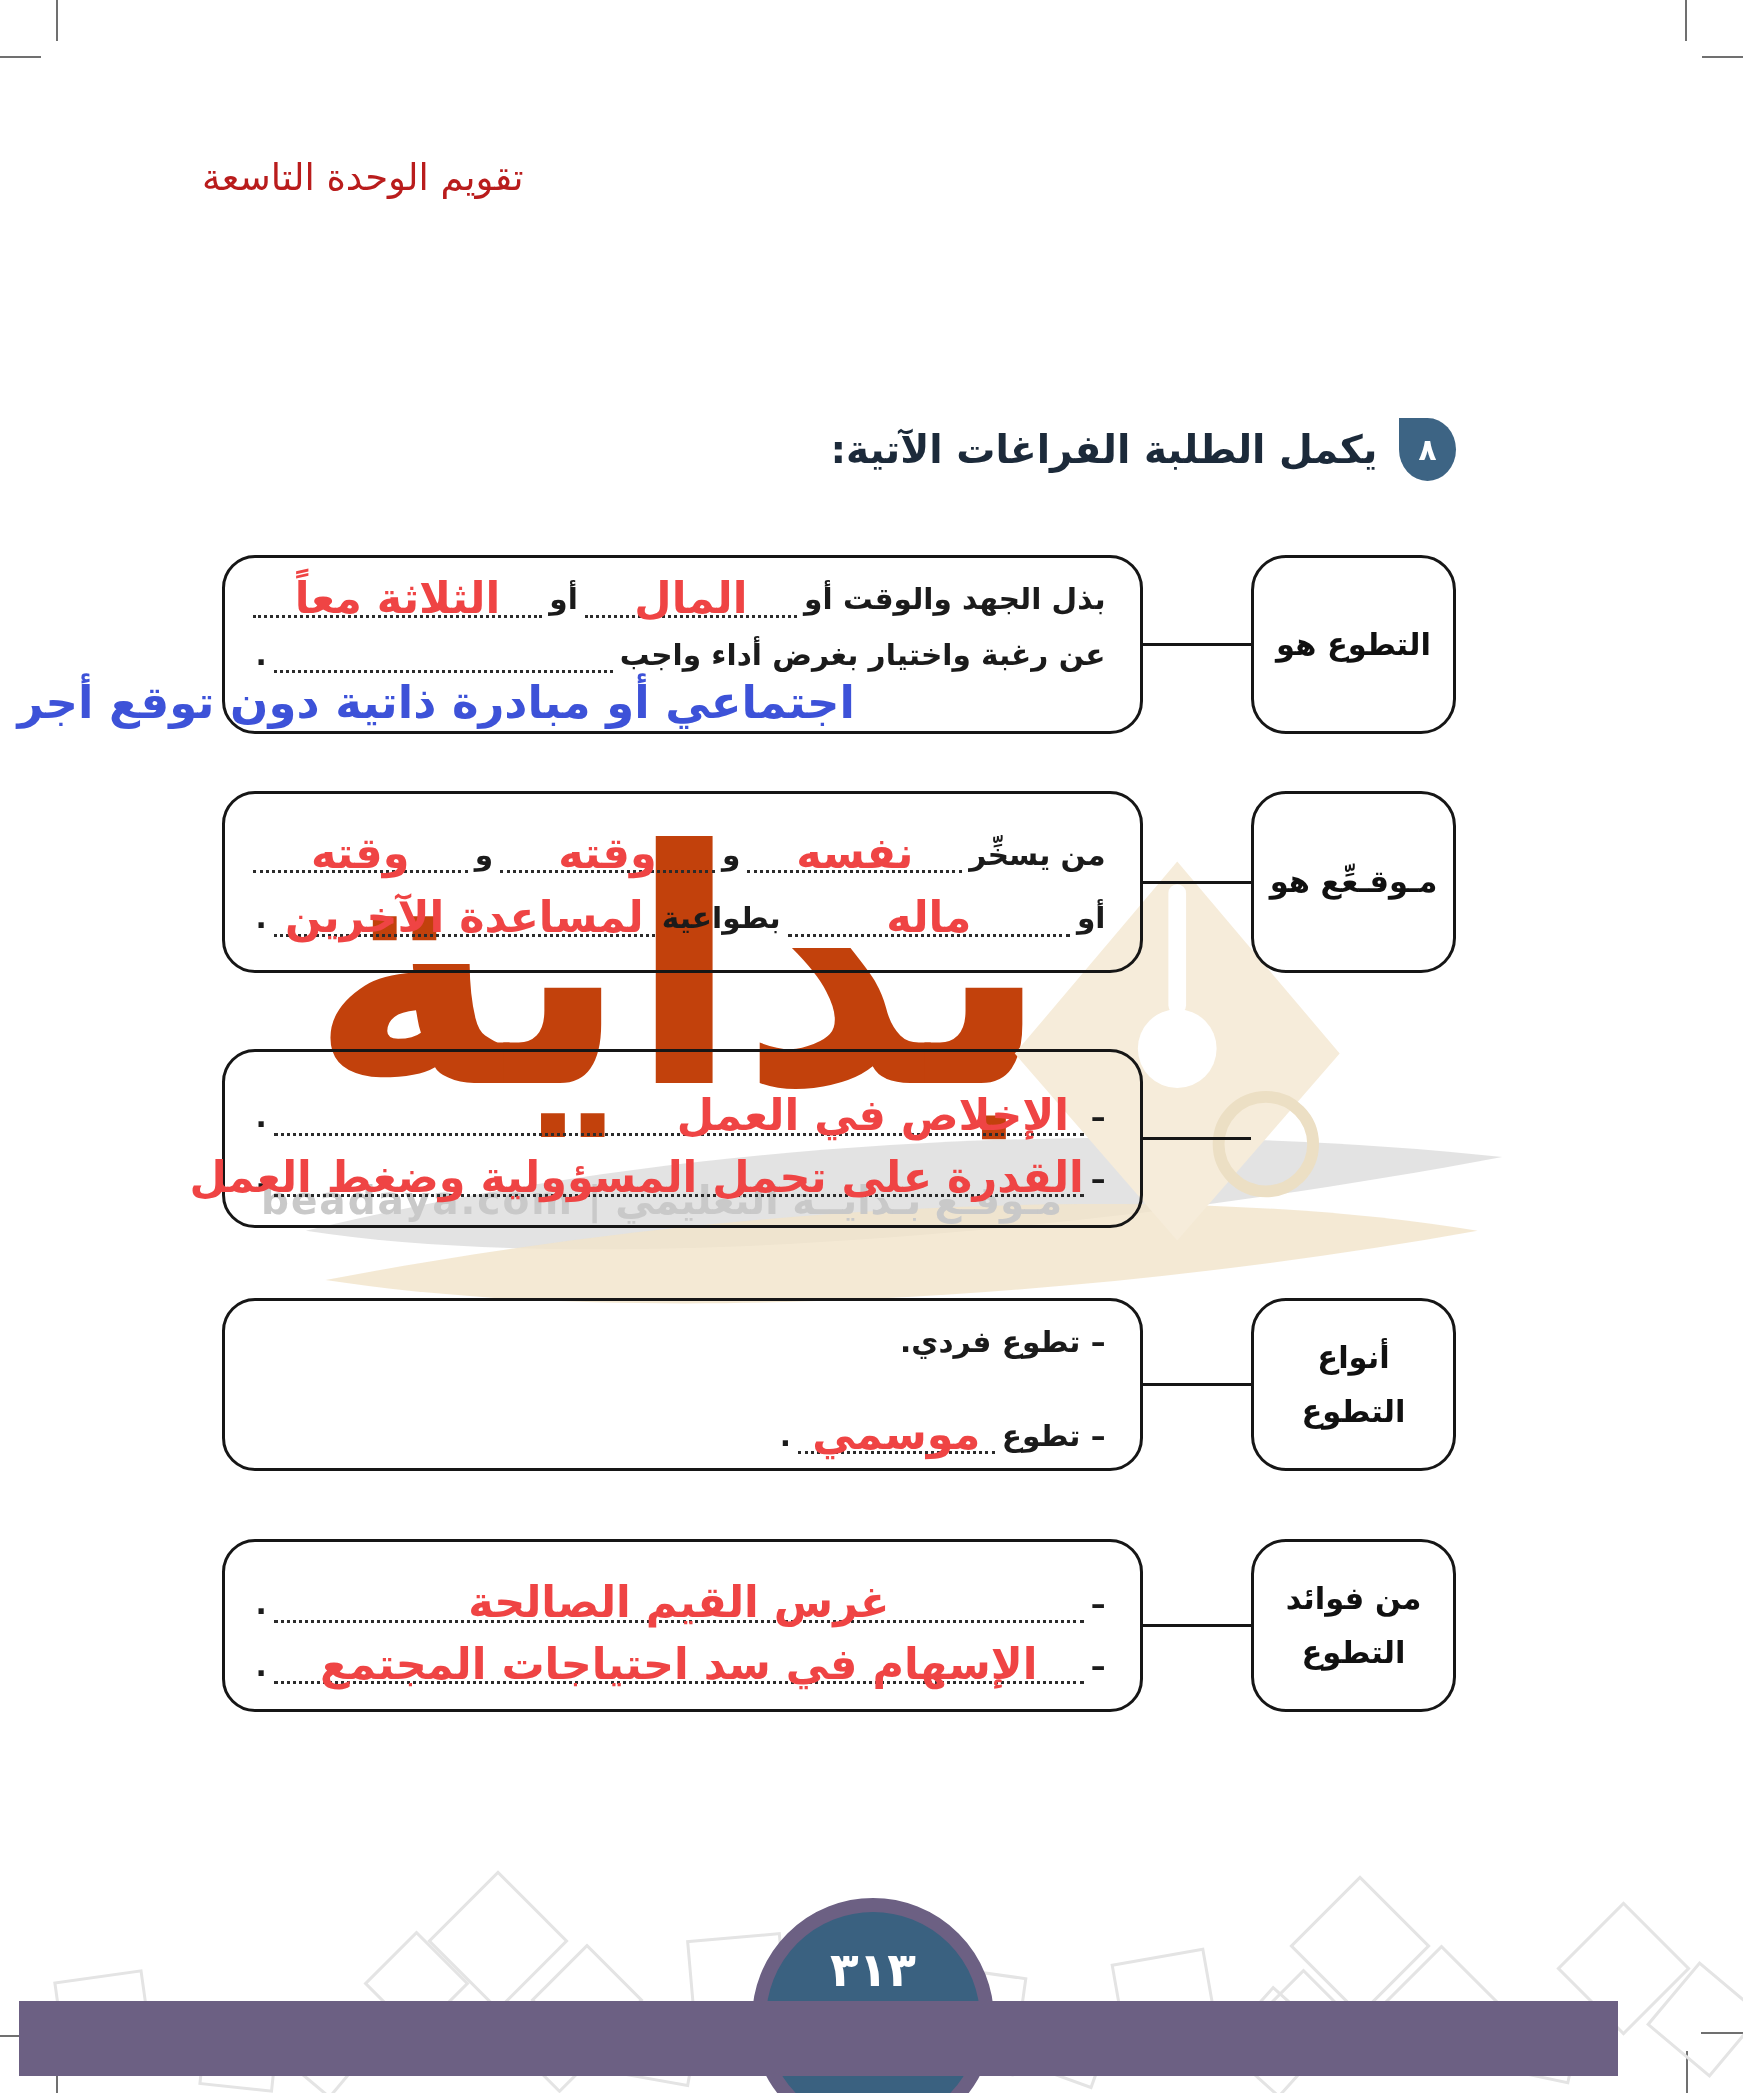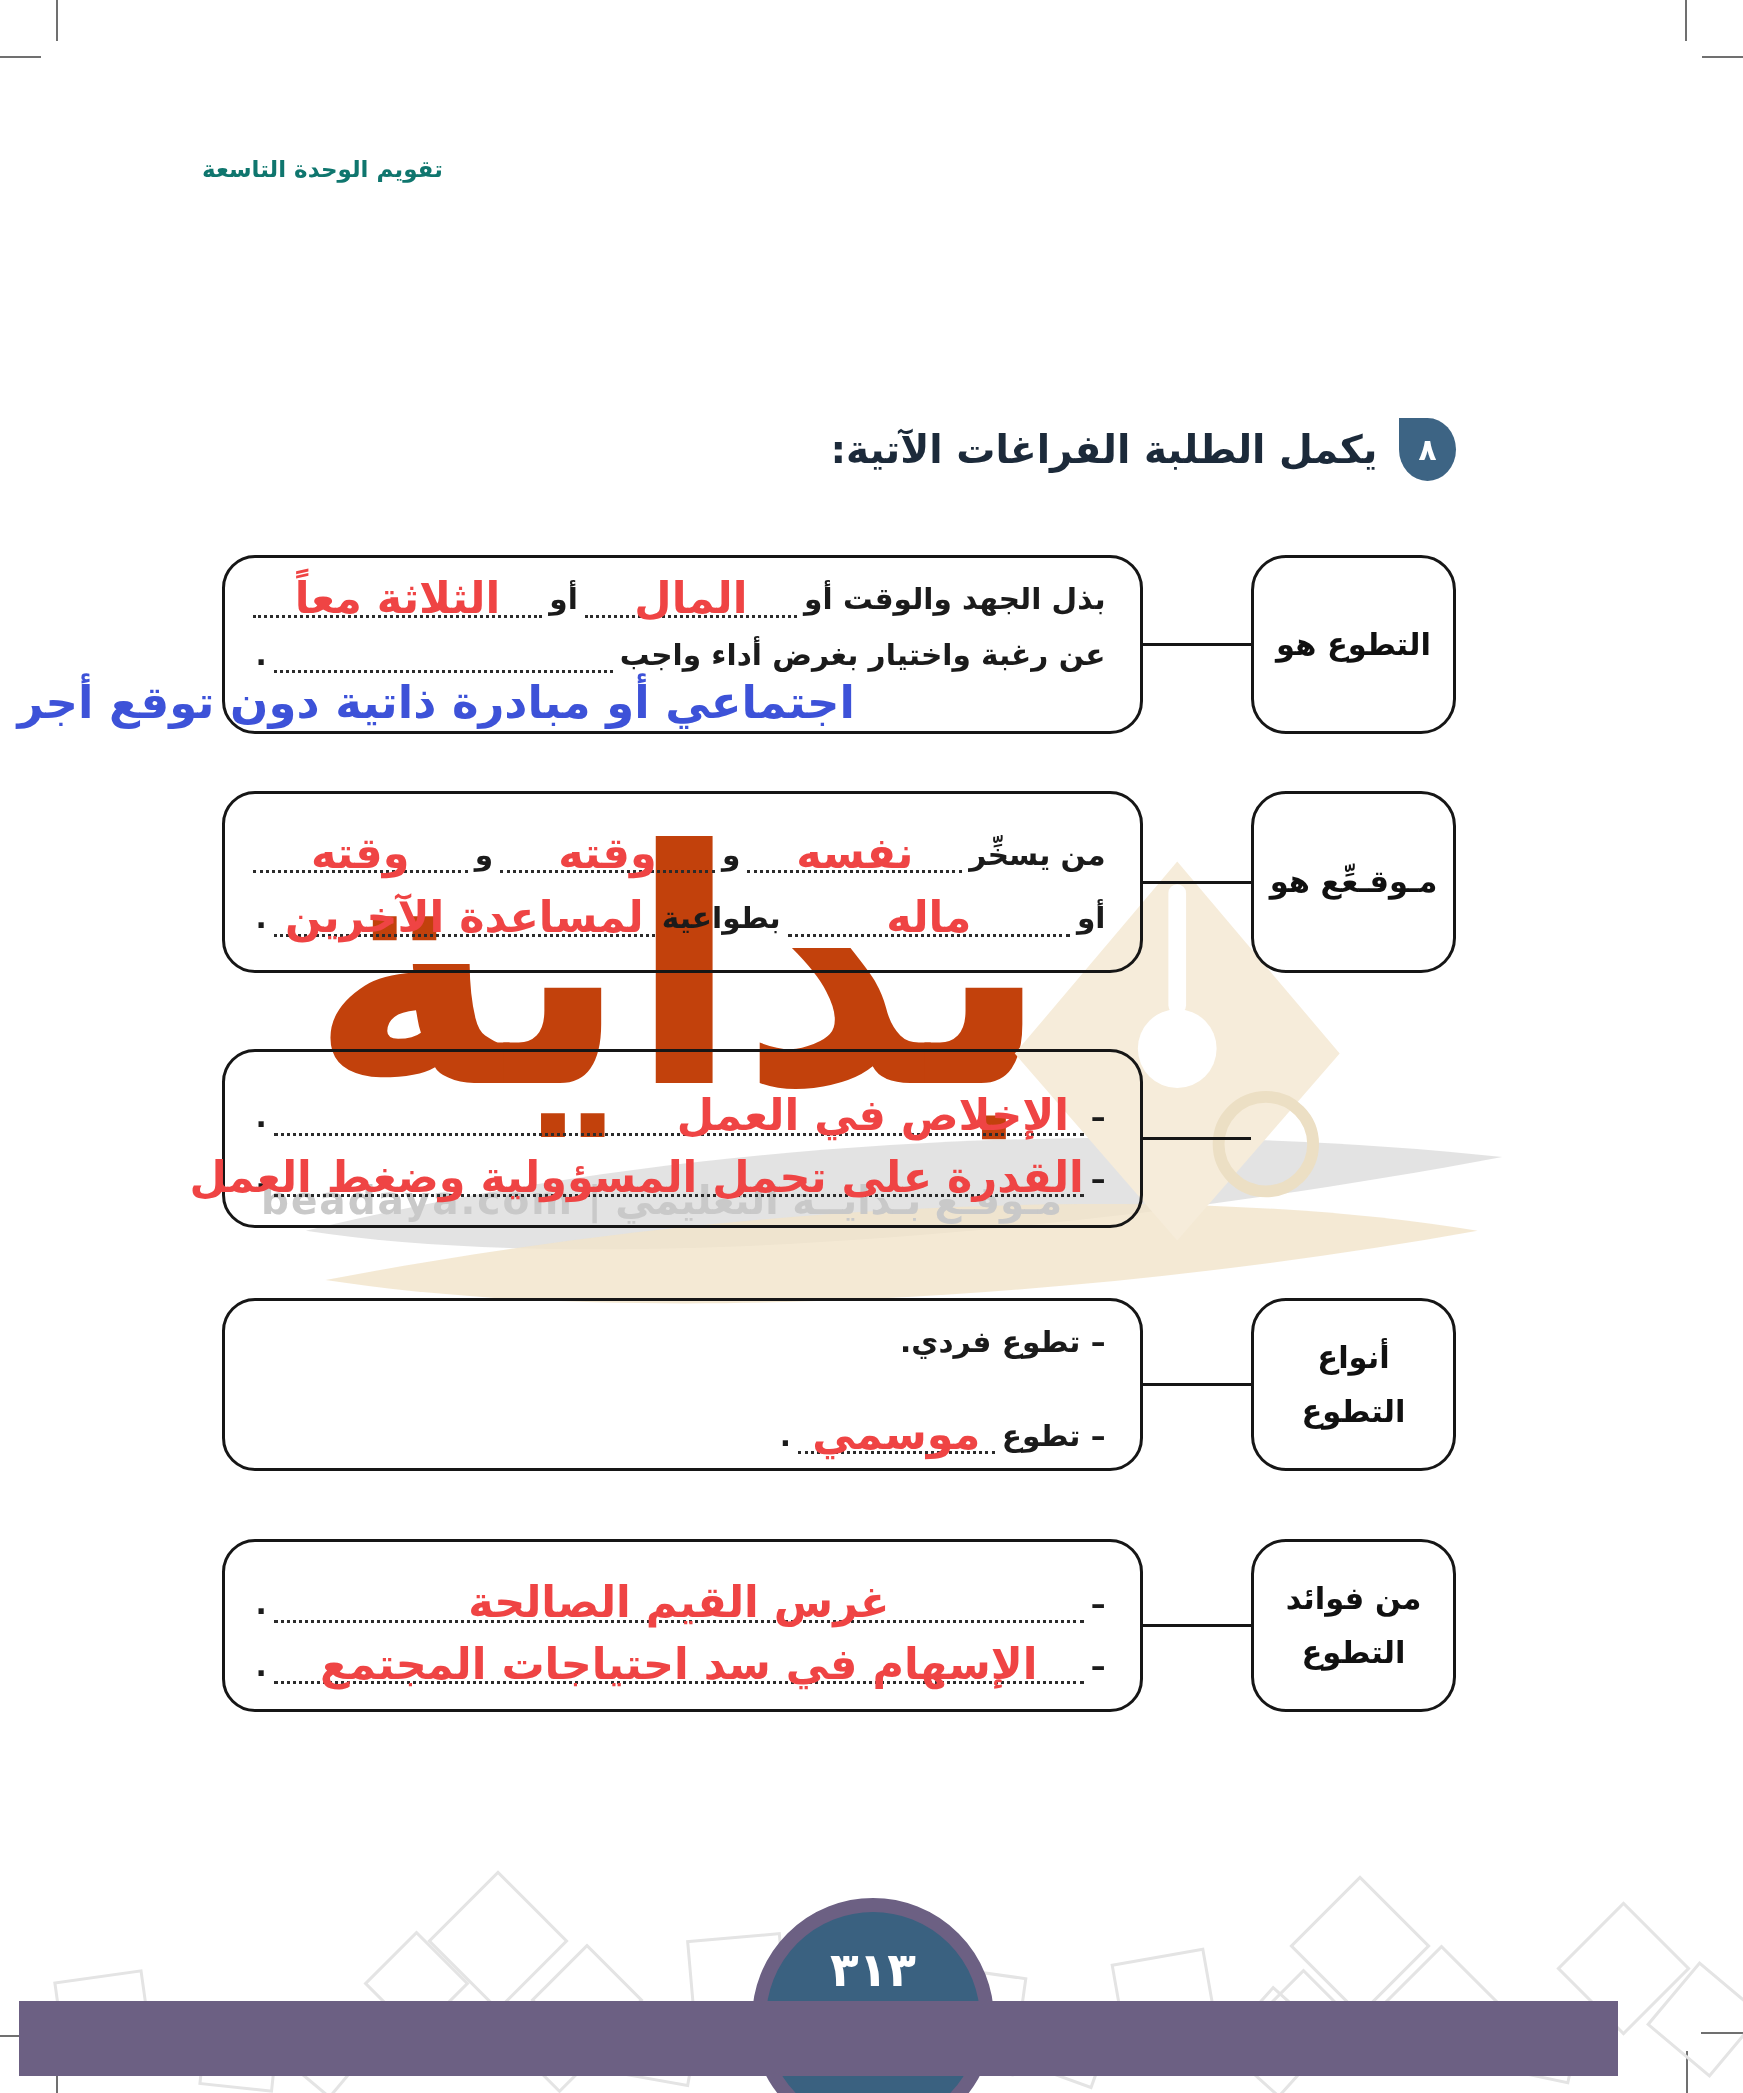--- a/index.html
+++ b/index.html
@@ -3,22 +3,22 @@
 <meta charset="utf-8">
 <style>
   html,body{margin:0;padding:0;}
   body{width:1744px;height:2093px;position:relative;background:#ffffff;overflow:hidden;
        font-family:"DejaVu Sans", sans-serif;}
 
   
   .cm{position:absolute;background:#707070;}
 
   
-  .hdr{position:absolute;left:202px;top:156px;font-size:23px;font-weight:bold;
-       color:#0f766e;direction:rtl;}
+  .hdr{position:absolute;left:202px;top:156px;font-size:37px;font-weight:normal;
+       color:#b91c1c;direction:rtl;}
 
   
   .q{position:absolute;top:418px;right:288px;display:flex;direction:rtl;
      align-items:center;gap:21.7px;z-index:2;}
   .qbadge{width:57px;height:63px;background:#3d6484;border-radius:0 50% 50% 50%;
      display:flex;align-items:center;justify-content:center;color:#fff;
      font-size:29.6px;font-weight:bold;flex:0 0 auto;}
   .qtext{font-size:39px;font-weight:bold;color:#1c2a3a;white-space:nowrap;}
 
   

